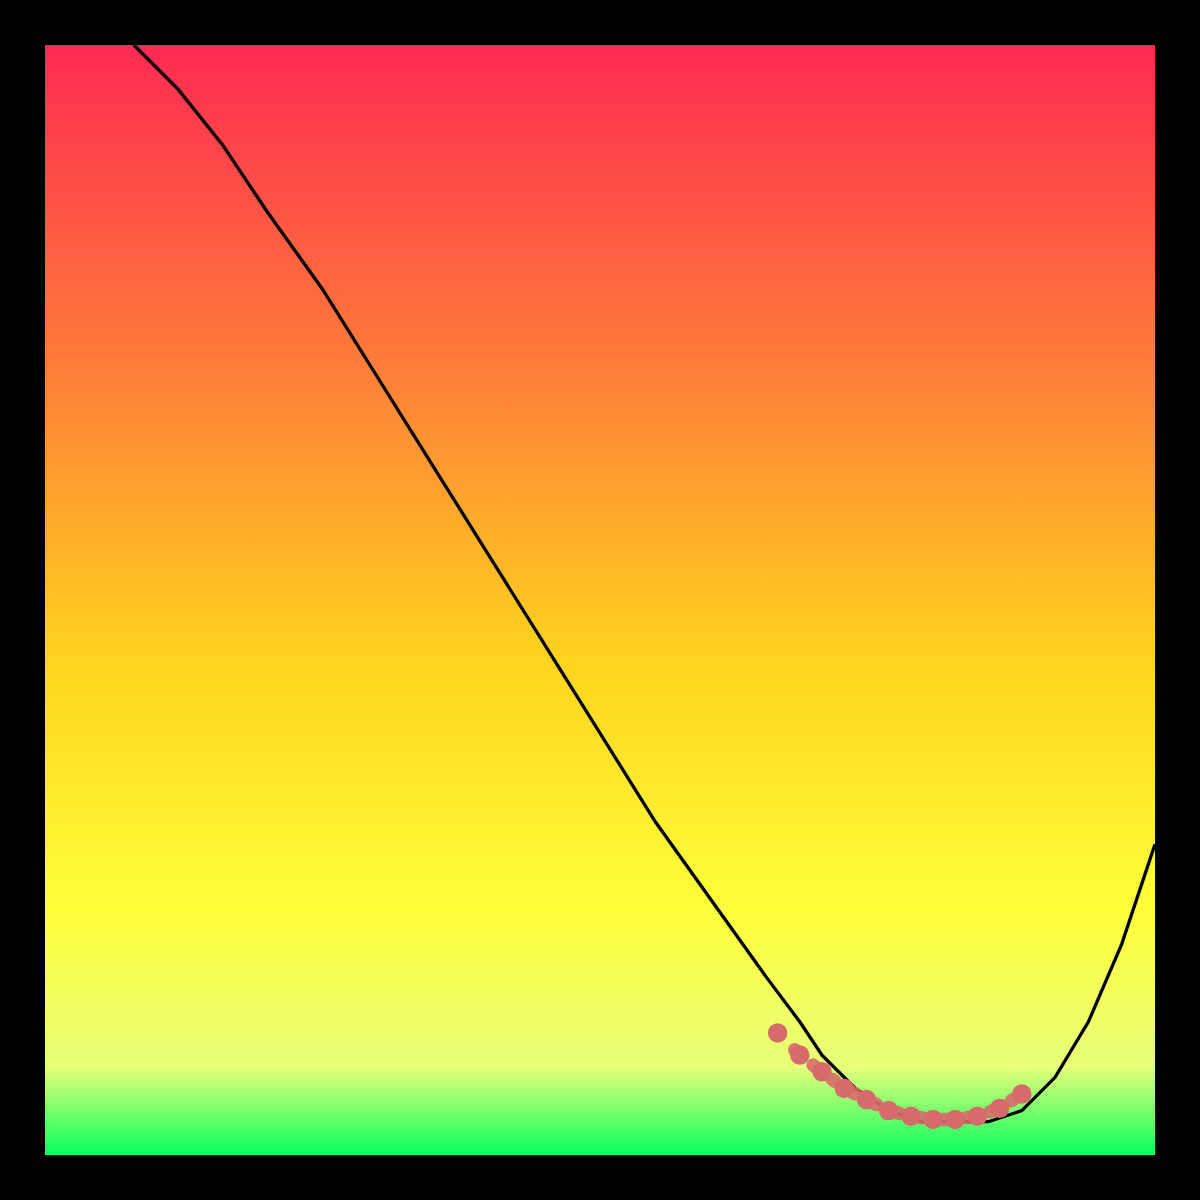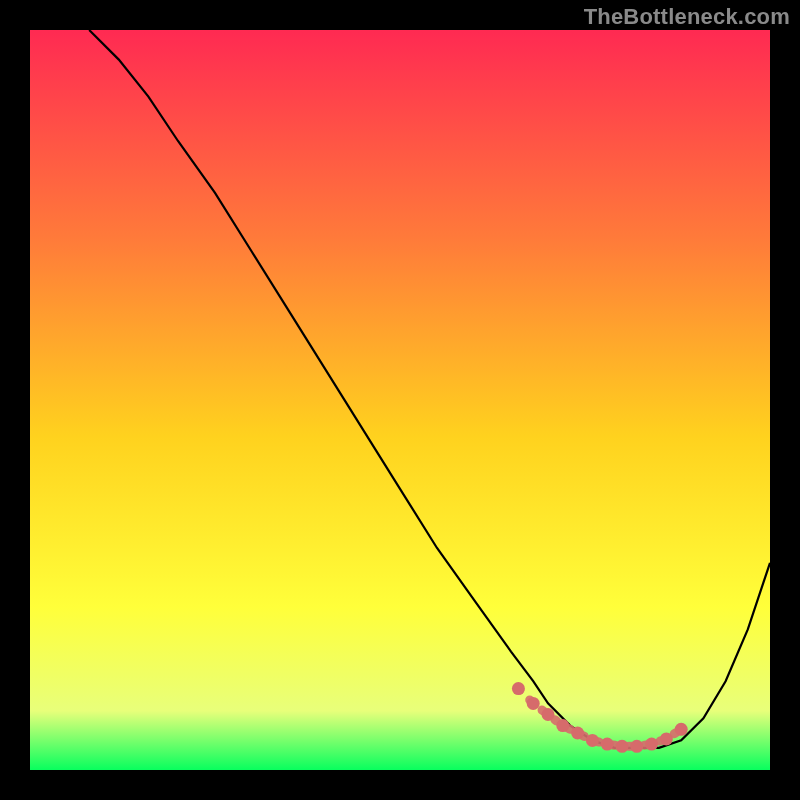--- a/index.html
+++ b/index.html
@@ -32,21 +32,20 @@
   svg {
     position: absolute;
     left: 0;
     top: 0;
   }
 </style>
 </head>
 <body>
 
 <div class="frame">
-  <div class="watermark">TheBottleneck.com</div>
 
   <svg id="chart-svg" width="800" height="800" viewBox="0 0 800 800">
     <defs>
       <linearGradient id="bg-grad" x1="0" y1="0" x2="0" y2="1">
         <stop id="g0" offset="0%" stop-color="#ff2a52"></stop>
         <stop id="g1" offset="28%" stop-color="#ff7a3a"></stop>
         <stop id="g2" offset="55%" stop-color="#ffd21e"></stop>
         <stop id="g3" offset="78%" stop-color="#ffff3a"></stop>
         <stop id="g4" offset="92%" stop-color="#e8ff7a"></stop>
         <stop id="g5" offset="100%" stop-color="#08ff5e"></stop>

